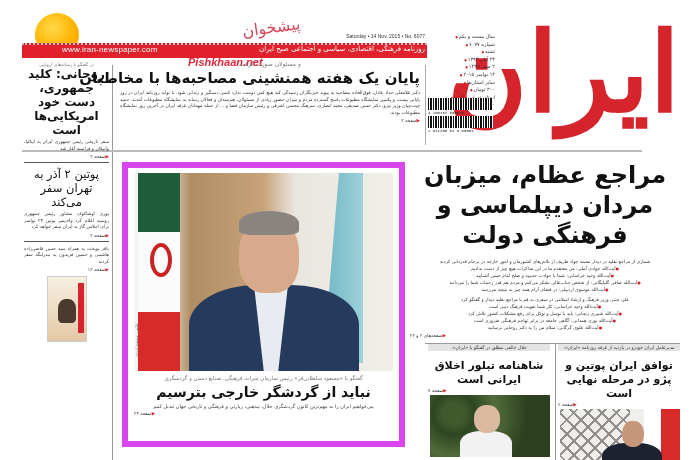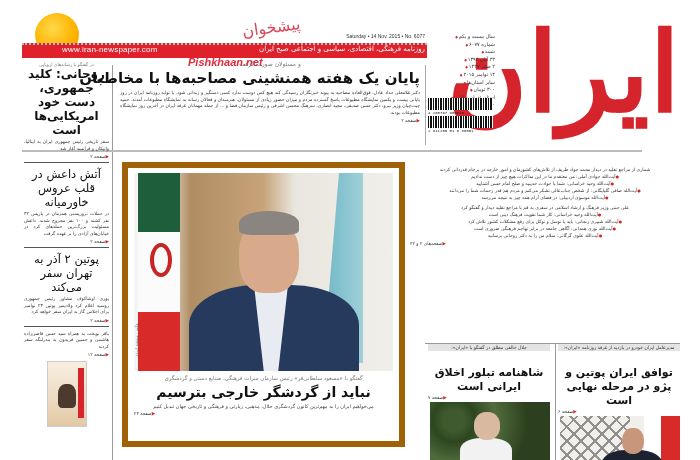--- a/index.html
+++ b/index.html
@@ -41,21 +41,21 @@
   .sidebar { position: absolute; left: 24px; top: 62px; width: 85px; direction: rtl; text-align: center; }
   .sb-item { border-bottom: 1px solid #555; padding-bottom: 3px; margin-bottom: 4px; }
   .sb-kicker { font-size: 4.5px; color: #777; }
   .sb-head { font-size: 12px; font-weight: bold; line-height: 14px; }
   .sb-head.light { font-weight: normal; font-size: 11.5px; }
   .sb-body { font-size: 4.6px; line-height: 6.5px; color: #333; text-align: justify; margin-top: 2px; }
   .sb-book { width: 40px; height: 66px; margin: 4px auto 0; background: linear-gradient(180deg, #f7efe0 0%, #ecd9c0 60%, #e3c8a5 100%); border: 1px solid #ccc; position: relative; }
   .sb-book::after { content: ""; position: absolute; left: 10px; top: 22px; width: 18px; height: 24px; background: #4b3a2d; border-radius: 40% 40% 20% 20%; }
   .sb-book .spine { position: absolute; right: 2px; top: 6px; width: 6px; height: 50px; background: #d6242c; }
 
-  .photo-frame { position: absolute; left: 122px; top: 162px; width: 283px; height: 285px; background: #a16207; padding: 6px; }
+  .photo-frame { position: absolute; left: 122px; top: 162px; width: 283px; height: 285px; background: #d946ef; padding: 6px; }
   .photo-inner { background: #fff; width: 100%; height: 100%; padding: 5px 6px; position: relative; }
   .photo { width: 100%; height: 198px; position: relative; overflow: hidden;
     background: linear-gradient(90deg, #f4f4f2 0%, #f4f4f2 10%, #b08d63 22%, #c8a37a 50%, #e9e6df 62%, #f0efe9 100%); }
   .flag { position: absolute; left: 4px; top: 0; width: 42px; height: 198px;
     background: linear-gradient(180deg, #1f5e3a 0 30%, #fbfbfb 30% 70%, #d92a2a 70% 100%); }
   .flag-emblem { position: absolute; left: 12px; top: 70px; width: 22px; height: 34px; border: 4px solid #c82424; border-radius: 50%; }
   .flag2 { position: absolute; right: 30px; top: 0; width: 40px; height: 190px; background: linear-gradient(90deg, #6fb7c5, #9fd0d8); clip-path: polygon(40% 0, 100% 0, 100% 100%, 0 100%); }
   .person-head { position: absolute; left: 105px; top: 45px; width: 60px; height: 75px; border-radius: 45% 45% 40% 40%; background: #d9a98b; }
   .person-hair { position: absolute; left: 105px; top: 38px; width: 60px; height: 24px; border-radius: 50% 50% 20% 20%; background: #8a8580; }
   .person-suit { position: absolute; left: 55px; top: 112px; width: 170px; height: 100px; border-radius: 40% 40% 0 0; background: #253a5c; }
@@ -75,21 +75,21 @@
   .lead-body .bullet::before { content: "\25CF "; color: #d6242c; font-size: 4px; }
   .lead .page-ref { text-align: left; direction: rtl; margin-top: 2px; }
 
   .rule-mid { position: absolute; left: 425px; top: 343px; width: 255px; height: 1px; background: #999; }
   .col-sep3 { position: absolute; left: 555px; top: 343px; width: 1px; height: 117px; background: #999; }
 
   .story-box { position: absolute; width: 122px; direction: rtl; text-align: center; }
   .story-box.left { left: 428px; top: 344px; }
   .story-box.right { left: 558px; top: 344px; }
   .sbx-kicker { font-size: 4.6px; background: #e4e4e4; padding: 1px 2px; color: #333; }
-  .sbx-head { font-size: 11px; font-weight: bold; line-height: 14px; margin-top: 15px; }
+  .sbx-head { font-size: 11px; font-weight: bold; line-height: 14px; margin-top: 8px; }
   .story-box .page-ref { text-align: left; margin-top: 1px; }
   .sbx-photo { width: 120px; height: 62px; margin-top: 2px; position: relative; overflow: hidden; }
   .sbx-photo.ivy { background: radial-gradient(circle at 20% 30%, #3f5b2e 0 10%, #2d4620 20%, #516c3c 40%, #2c3f1e 70%); }
   .sbx-photo.ivy .man-head { position: absolute; left: 44px; top: 10px; width: 26px; height: 28px; border-radius: 45%; background: #d9b9a0; }
   .sbx-photo.ivy .man-shirt { position: absolute; left: 30px; top: 36px; width: 52px; height: 30px; border-radius: 40% 40% 0 0; background: #f2f2f2; }
   .sbx-photo.office { background: linear-gradient(90deg, #f1efec 0 70%, #fff 70% 84%, #d92a2a 84% 100%); }
   .sbx-photo.office .lattice { position: absolute; left: 0; top: 0; width: 70px; height: 62px;
     background: repeating-linear-gradient(45deg, #444 0 2px, transparent 2px 10px), repeating-linear-gradient(-45deg, #444 0 2px, transparent 2px 10px); opacity: .55; }
   .sbx-photo.office .man-head { position: absolute; left: 62px; top: 12px; width: 22px; height: 26px; border-radius: 45%; background: #c8967a; }
   .sbx-photo.office .man-suit { position: absolute; left: 42px; top: 34px; width: 60px; height: 32px; border-radius: 40% 40% 0 0; background: #1c2230; }
@@ -135,25 +135,20 @@
   <div class="top-headline">پایان یک هفته همنشینی مصاحبه‌ها با مخاطبان</div>
   <div class="top-body">دکتر غلامعلی حداد عادل، فوق‌العاده مصاحبه به پیوند خبرنگاران رسیدگی کند هیچ کس دوست ندارد کسی دستگیر و زندانی شود. با ثوابه روزنامه ایران در روز پایانی بیست و یکمین نمایشگاه مطبوعات پاسخ گسترده مردم و میزان حضور زیادی از مسئولان، هنرمندان و فعالان رسانه به نمایشگاه مطبوعات آمدند. حمید چیت‌چیان وزیر نیرو، دکتر حسن صدیقی، مجید انصاری، سرهنگ محسن اشرفی و رئیس سازمان فضا و ... از جمله مهمانان غرفه ایران در آخرین روز نمایشگاه مطبوعات بودند.</div>
   <div class="page-ref">صفحه ۲</div>
 </div>
 
 <div class="sidebar">
   <div class="sb-item">
     <div class="sb-kicker">در گفتگو با رسانه‌های اروپایی</div>
     <div class="sb-head">روحانی: کلید جمهوری، دست خود امریکایی‌ها است</div>
     <div class="sb-body">سفر تاریخی رئیس جمهوری ایران به ایتالیا، واتیکان و فرانسه آغاز شد</div>
-    <div class="page-ref">صفحه ۲</div>
-  </div>
-  <div class="sb-item">
-    <div class="sb-head light">آتش داعش در قلب عروس خاورمیانه</div>
-    <div class="sb-body">در حملات تروریستی همزمان در پاریس ۳۲ نفر کشته و ۱۰۰ نفر مجروح شدند. داعش مسئولیت بزرگ‌ترین حمله‌های کرد در خیابان‌های آزادی را بر عهده گرفت</div>
     <div class="page-ref">صفحه ۲</div>
   </div>
   <div class="sb-item">
     <div class="sb-head light">پوتین ۲ آذر به تهران سفر می‌کند</div>
     <div class="sb-body">یوری اوشاکوف مشاور رئیس جمهوری روسیه اعلام کرد ولادیمیر پوتین ۲۳ نوامبر برای اجلاس گاز به ایران سفر خواهد کرد</div>
     <div class="page-ref">صفحه ۲</div>
   </div>
   <div class="sb-item" style="border-bottom:none">
     <div class="sb-body">باقر نوبخت به همراه سید حسن قاضی‌زاده هاشمی و حسین فریدون به بندرلنگه سفر کردند</div>
     <div class="page-ref">صفحه ۱۲</div>
@@ -179,20 +174,21 @@
     <div class="interview">
       <div class="iv-kicker">گفتگو با «مسعود سلطانی‌فر» رئیس سازمان میراث فرهنگی، صنایع دستی و گردشگری</div>
       <div class="iv-head">نباید از گردشگر خارجی بترسیم</div>
       <div class="iv-body">می‌خواهیم ایران را به مهم‌ترین کانون گردشگری حلال، مذهبی، زیارتی و فرهنگی و تاریخی جهان تبدیل کنیم</div>
       <div class="page-ref">صفحه ۲۳</div>
     </div>
   </div>
 </div>
 
 <div class="lead">
+  <div class="lead-head">مراجع عظام، میزبان مردان دیپلماسی و فرهنگی دولت</div>
   <div class="lead-body">
     <div>شماری از مراجع تقلید در دیدار محمد جواد ظریف از تلاش‌های کشورمان و امور خارجه در برجام قدردانی کردند</div>
     <div class="bullet">آیت‌الله جوادی آملی: من معتقدم ما در این مذاکرات هیچ چیز از دست ندادیم</div>
     <div class="bullet">آیت‌الله وحید خراسانی: شما با حوادث حدیبیه و صلح امام حسن آشنایید</div>
     <div class="bullet">آیت‌الله صافی گلپایگانی: از شخص جناب‌عالی تشکر می‌کنم و مردم هم قدر زحمات شما را می‌دانند</div>
     <div class="bullet">آیت‌الله موسوی اردبیلی: در فضای آرام همه چیز به نتیجه می‌رسد</div>
     <div style="margin-top:3px">علی جنتی وزیر فرهنگ و ارشاد اسلامی در سفری به قم با مراجع تقلید دیدار و گفتگو کرد</div>
     <div class="bullet">آیت‌الله وحید خراسانی: کار شما تقویت فرهنگ دینی است</div>
     <div class="bullet">آیت‌الله شبیری زنجانی: باید با توسل و توکل برای رفع مشکلات کشور تلاش کرد</div>
     <div class="bullet">آیت‌الله نوری همدانی: آگاهی جامعه در برابر تهاجم فرهنگی ضروری است</div>

